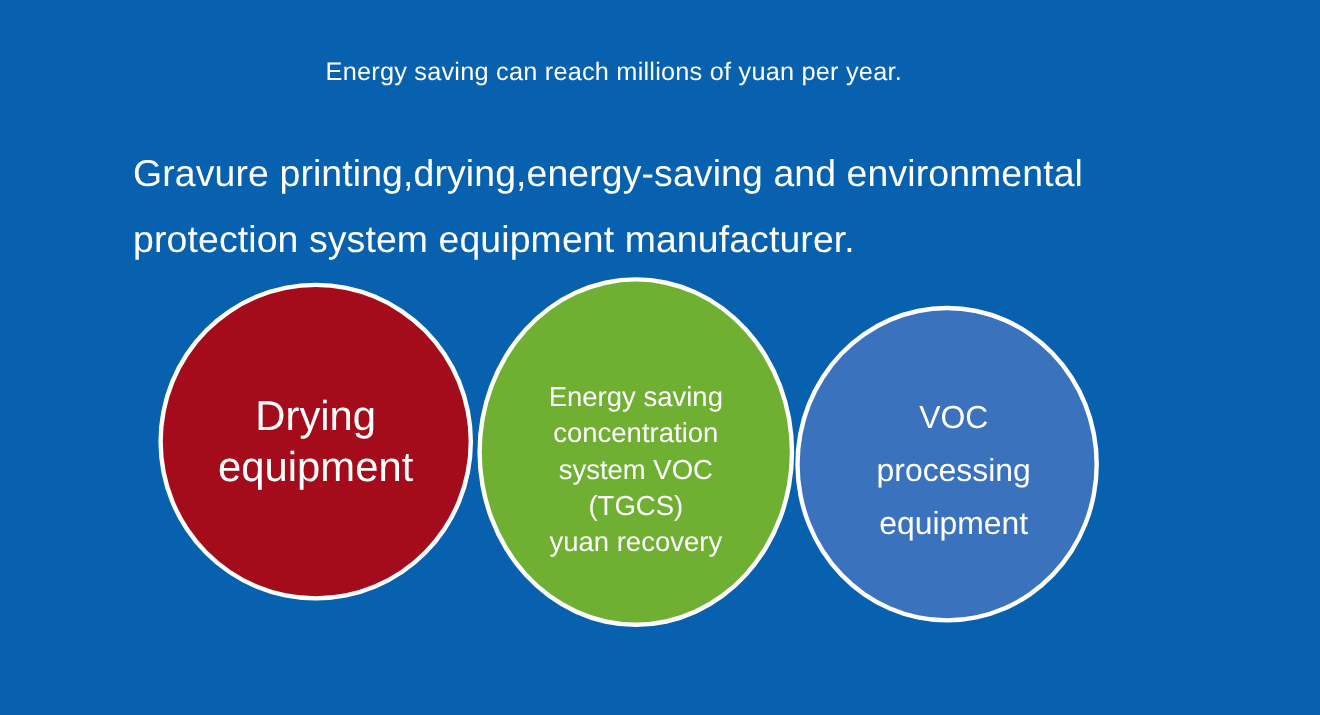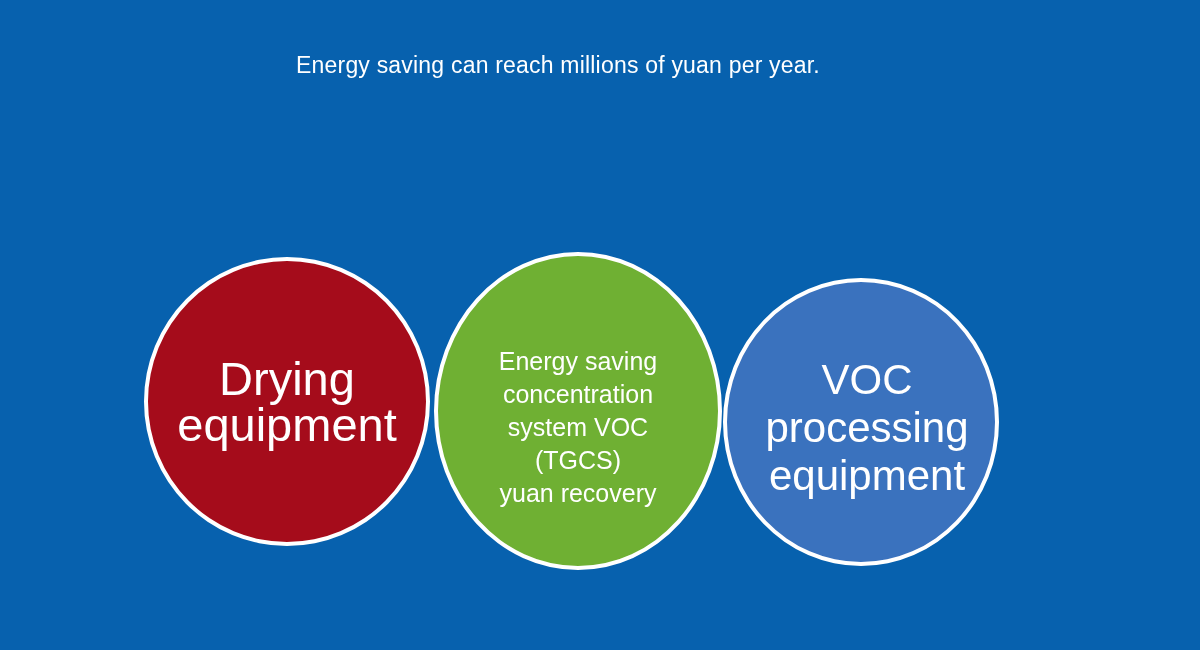--- a/index.html
+++ b/index.html
@@ -87,46 +87,50 @@
     z-index: 3;
   }
 
   .circle-label {
     display: block;
     width: 100%;
     padding: 0 6px;
     box-sizing: border-box;
   }
   .label-red {
-    font-size: 47px;
+    font-size: 38px;
     line-height: 46px;
   }
   .label-green {
     font-size: 25px;
     line-height: 33px;
     margin-top: 32px;
   }
   .label-blue {
-    font-size: 42px;
+    font-size: 29px;
     line-height: 48px;
     transform: translateX(6px);
     margin-top: 12px;
   }
   .circle-label .line {
     display: block;
     white-space: nowrap;
   }
 </style>
 </head>
 <body>
 
 <div id="banner" style="background: rgb(7, 97, 174);">
 
   <div class="headline-tagline">Energy saving can reach millions of yuan per year.</div>
 
+  <div class="headline-main">
+    <span class="line">Gravure printing,drying,energy-saving and environmental</span>
+    <span class="line">protection system equipment manufacturer.</span>
+  </div>
 
   <div class="circle" id="circle-blue" style="background: rgb(58, 114, 190); border-color: rgb(255, 255, 255);">
     <span class="circle-label label-blue">
       <span class="line">VOC</span>
       <span class="line">processing</span>
       <span class="line">equipment</span>
     </span>
   </div>
 
   <div class="circle" id="circle-green" style="background: rgb(111, 176, 51); border-color: rgb(255, 255, 255);">

